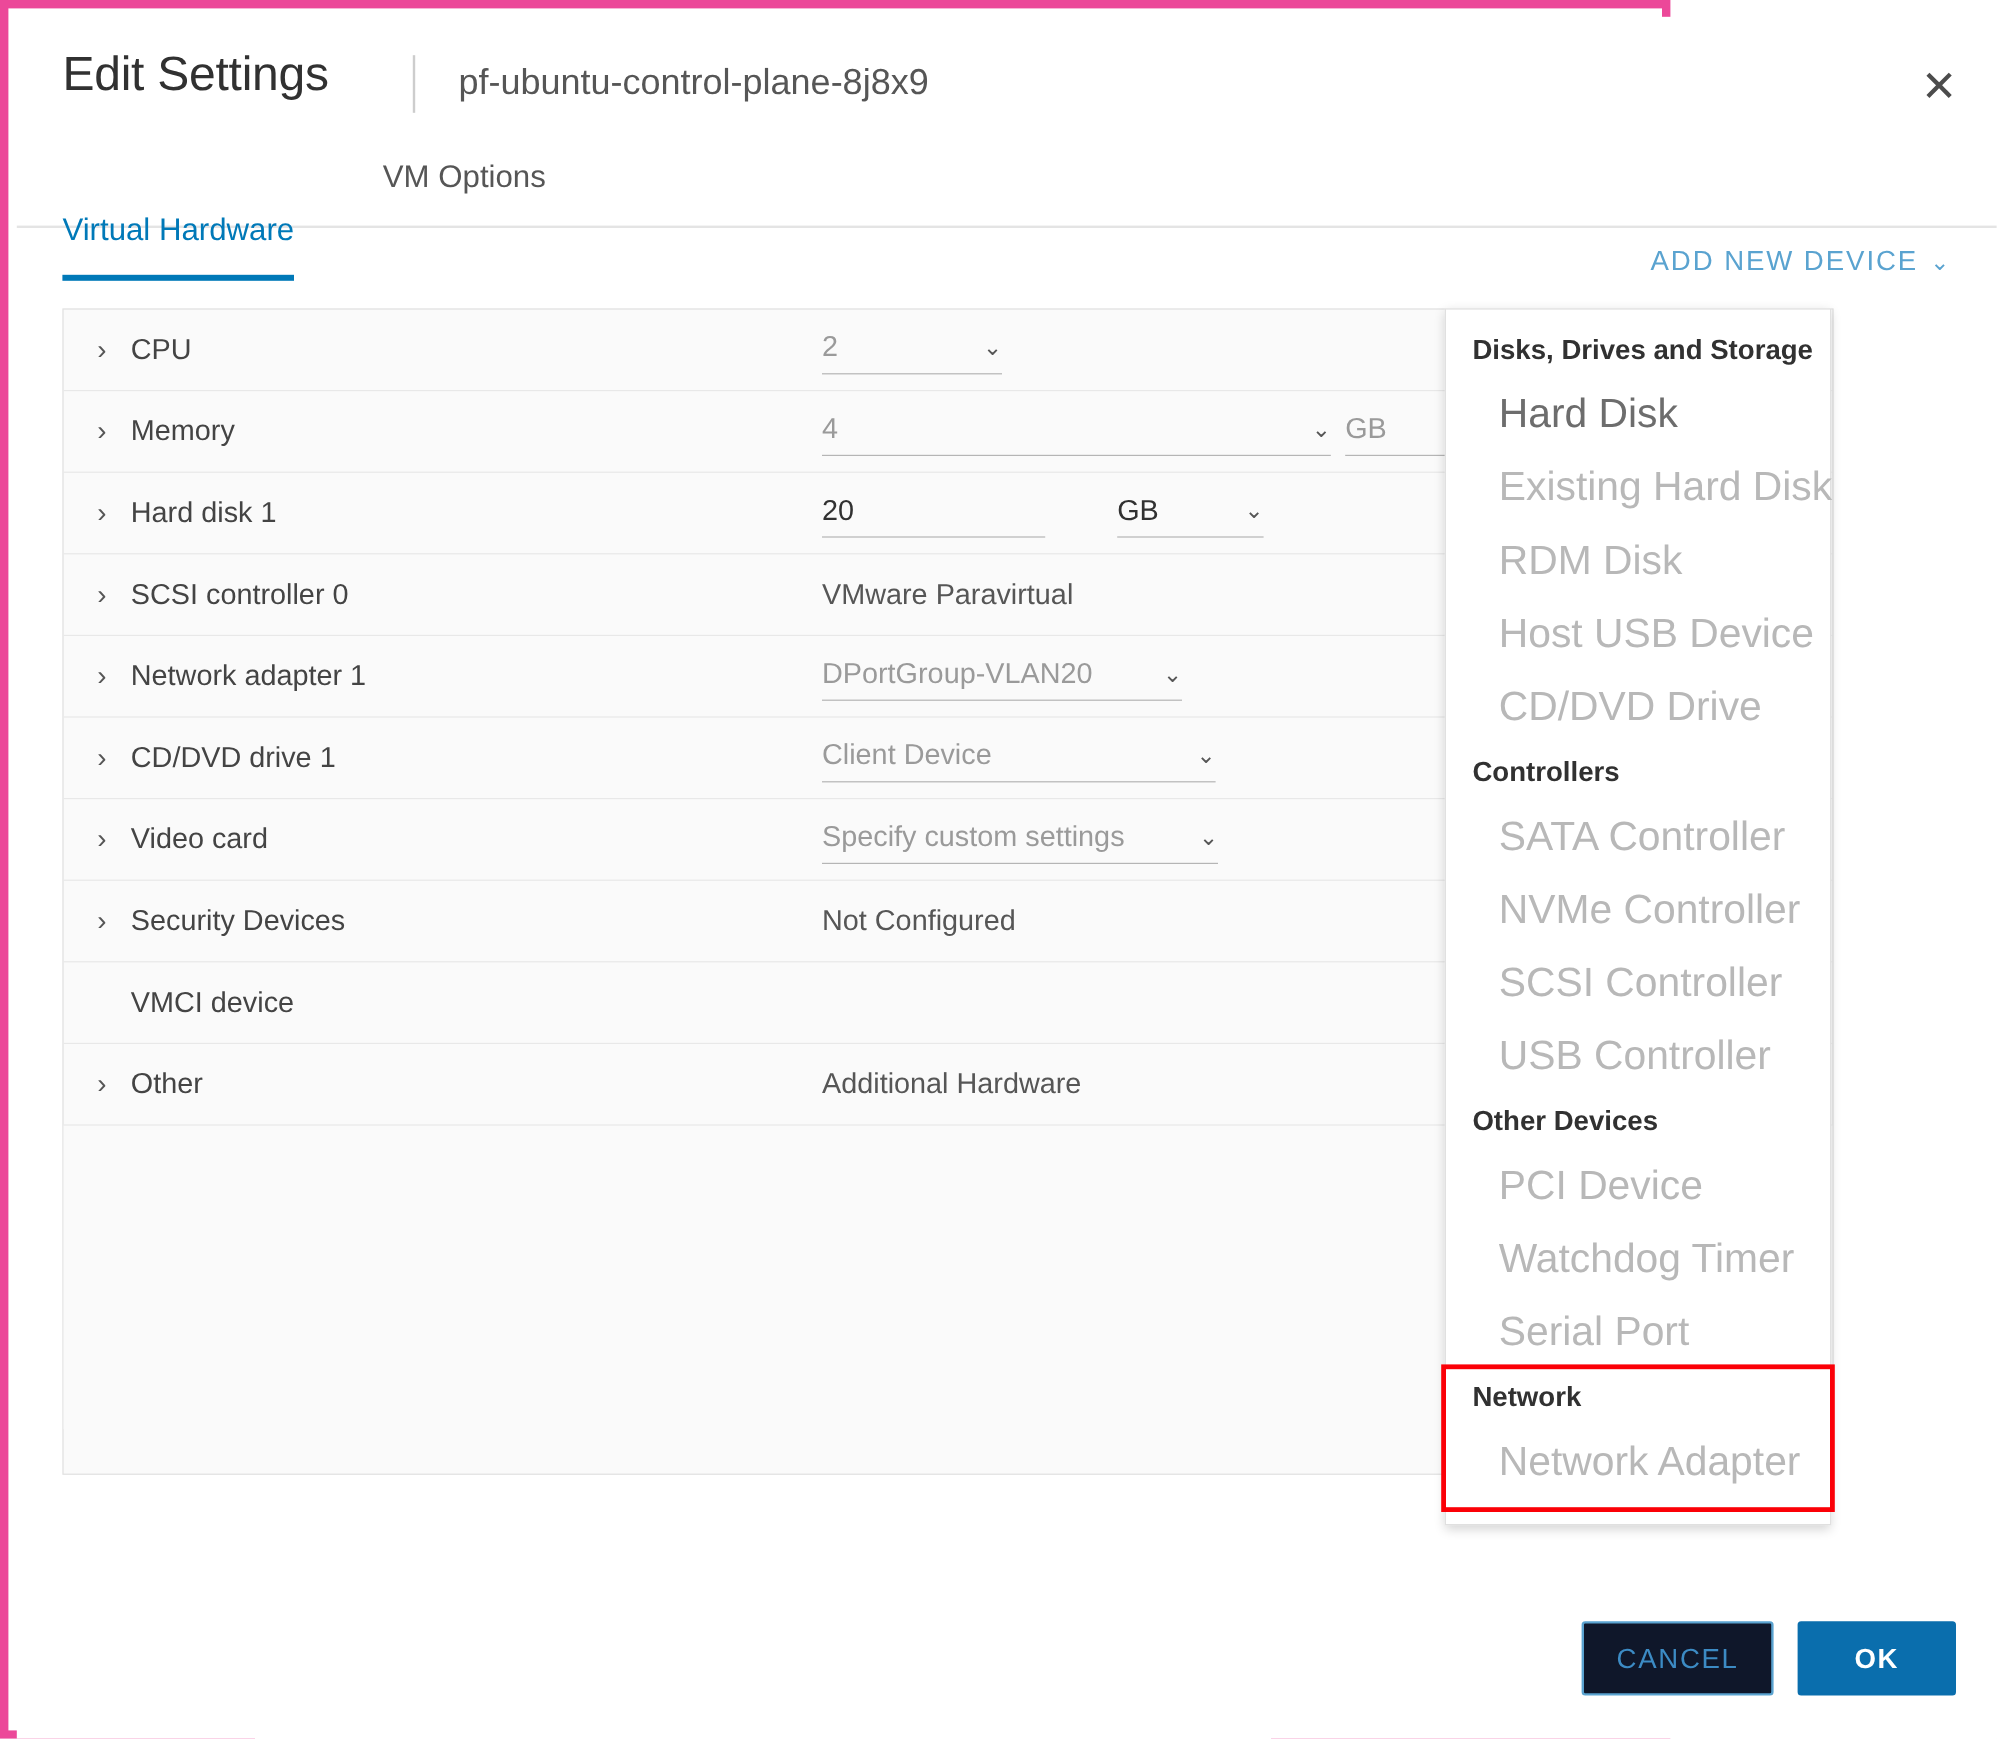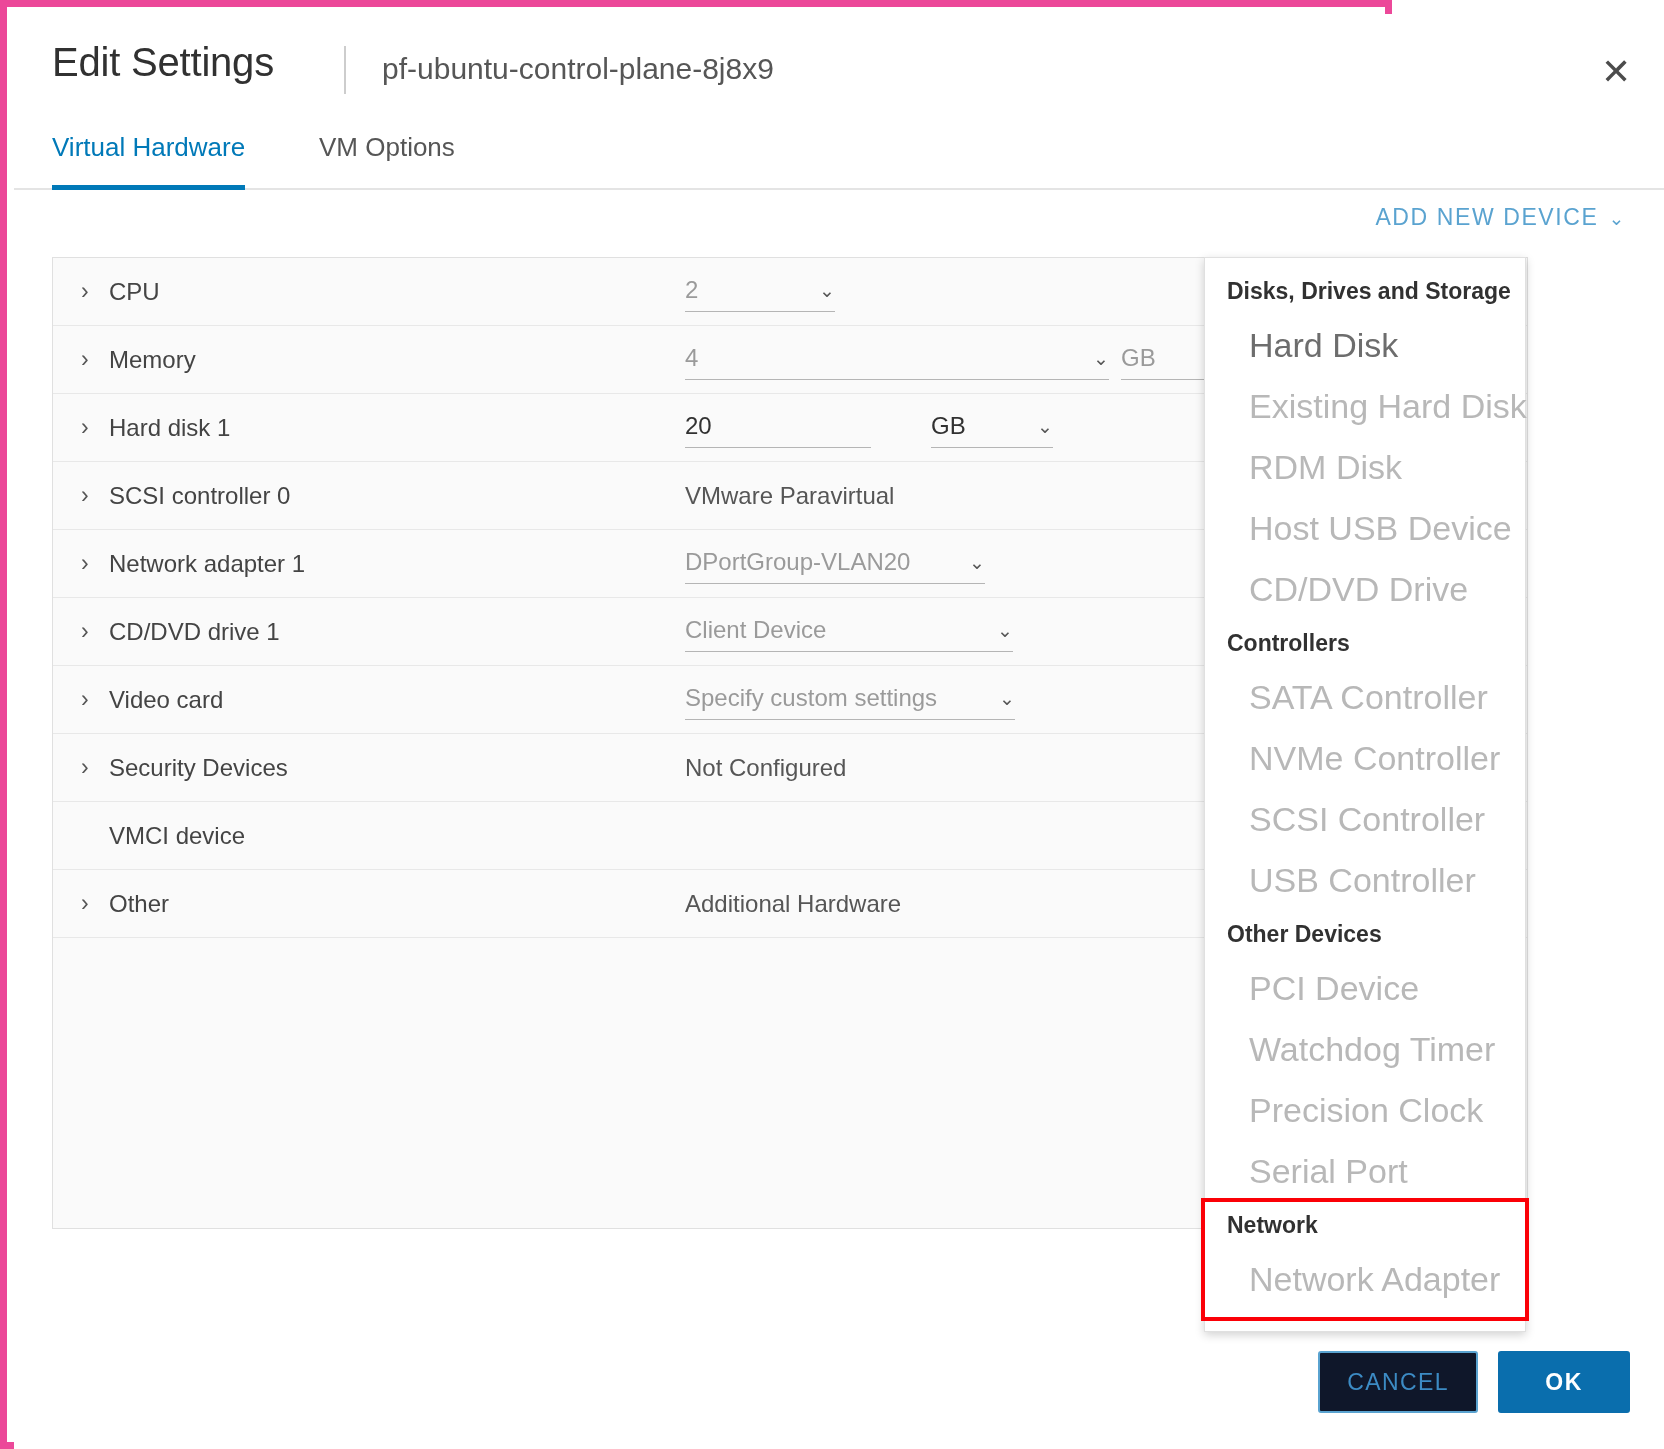--- a/index.html
+++ b/index.html
@@ -83,21 +83,21 @@
     height: 58px;
     font-size: 26px;
     color: #565656;
     cursor: pointer;
     padding-bottom: 8px;
   }
   .tab.active {
     color: #0079b8;
     border-bottom: 5px solid #0079b8;
   }
-  .tab-vh { left: 38px; }
+  .tab-vh { left: 38px; margin-top: 44px; }
   .tab-vo { left: 305px; }
 
   
   .add-dev {
     position: absolute;
     right: 38px; top: 190px;
     font-size: 23px;
     letter-spacing: 1.6px;
     font-weight: 400;
     color: #5aa3d0;
@@ -366,21 +366,20 @@
 
       <div class="dd-group">Controllers</div>
       <div class="dd-item">SATA Controller</div>
       <div class="dd-item">NVMe Controller</div>
       <div class="dd-item">SCSI Controller</div>
       <div class="dd-item">USB Controller</div>
 
       <div class="dd-group">Other Devices</div>
       <div class="dd-item">PCI Device</div>
       <div class="dd-item">Watchdog Timer</div>
-      <div class="dd-item">Precision Clock</div>
       <div class="dd-item">Serial Port</div>
 
       <div class="dd-highlight">
         <div class="dd-group">Network</div>
         <div class="dd-item" style="padding-bottom:18px;">Network Adapter</div>
       </div>
 
     </div>
 
     <div class="footer">

